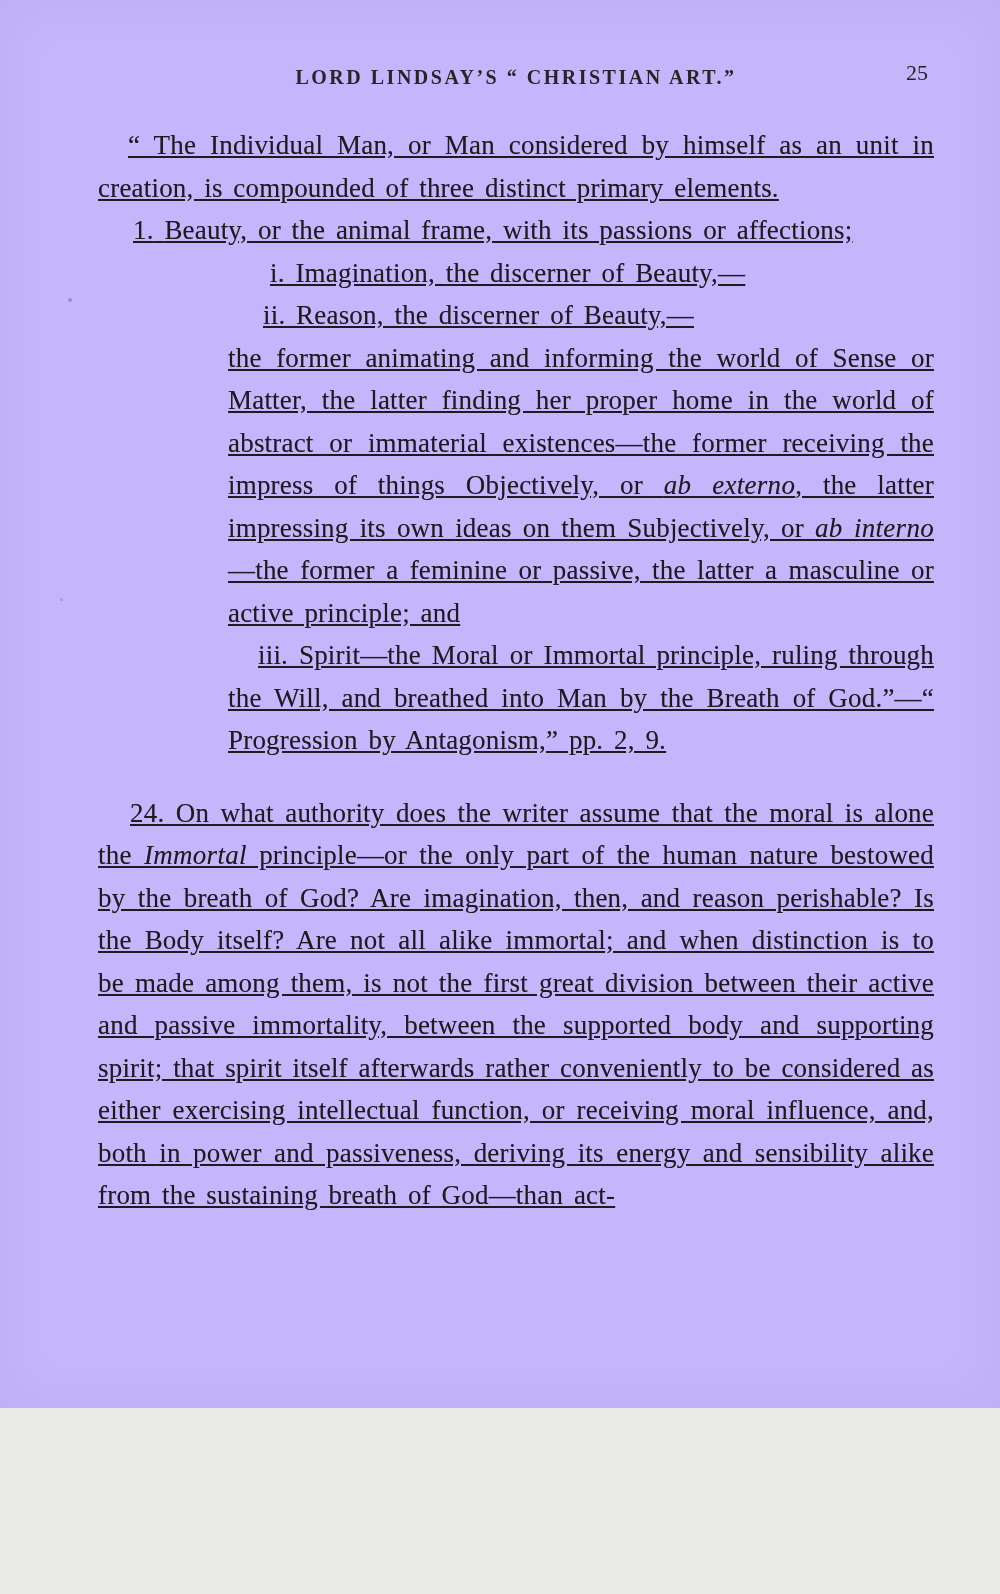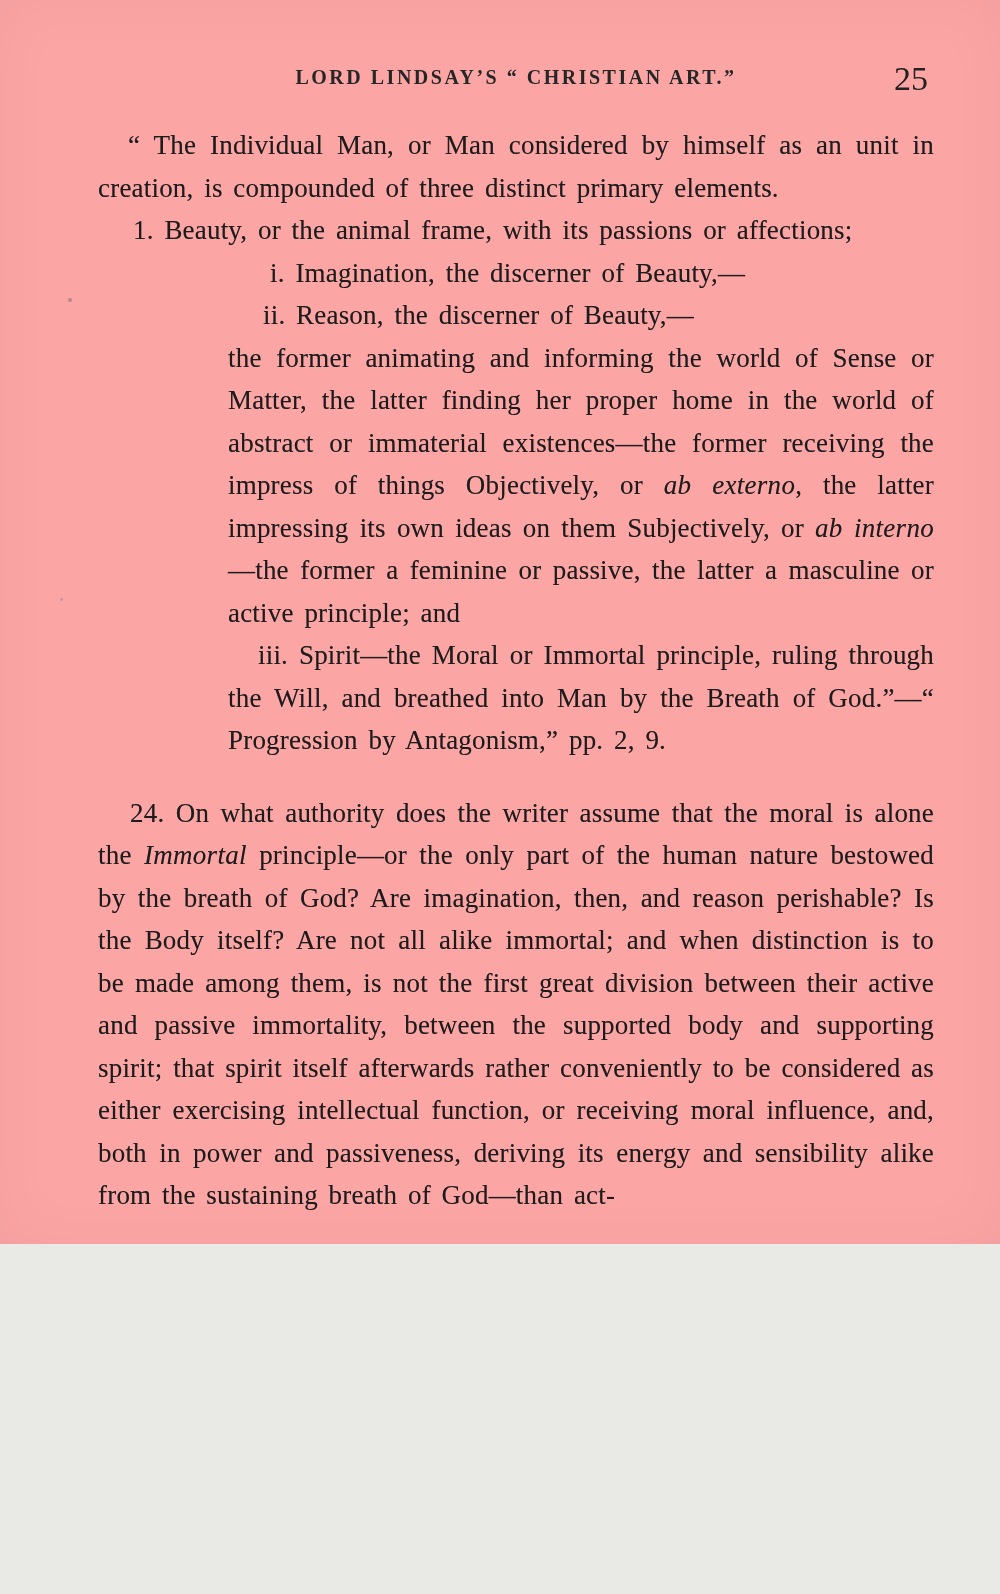--- a/index.html
+++ b/index.html
@@ -6,23 +6,23 @@
     margin: 0;
     padding: 0;
   }
   body {
     background: #e9e9e5;
     font-family: "Liberation Serif", serif;
   }
   .page {
     position: relative;
     width: 1000px;
-    height: 1244px;
+    height: 1408px;
     margin: 0 auto;
-    background: #fca5a5;
+    background: #c4b5fd;
     color: #1e1e1e;
     overflow: hidden;
     box-shadow: inset 0 0 60px rgba(0,0,0,0.04);
   }
   
   .page::before {
     content: "";
     position: absolute;
     left: 68px;
     top: 298px;
@@ -55,35 +55,36 @@
     text-align: center;
     font-size: 20px;
     letter-spacing: 2.5px;
     font-weight: bold;
     color: #262626;
   }
   .page-number {
     position: absolute;
     right: 6px;
     top: -6px;
-    font-size: 34px;
+    font-size: 22px;
     color: #222;
   }
   .content {
     position: absolute;
     top: 124px;
     left: 98px;
     width: 836px;
     font-size: 27px;
     line-height: 42.5px;
     text-align: justify;
     word-spacing: 0.14em;
     letter-spacing: 0.2px;
     color: #1c1c1c;
     text-shadow: 0 0 0.4px rgba(20,20,20,0.35);
+    text-decoration: underline;
   }
   .content p {
     margin: 0;
   }
   .quote-intro {
     text-indent: 30px;
   }
   .list-item {
     padding-left: 130px;
     text-indent: -95px;

